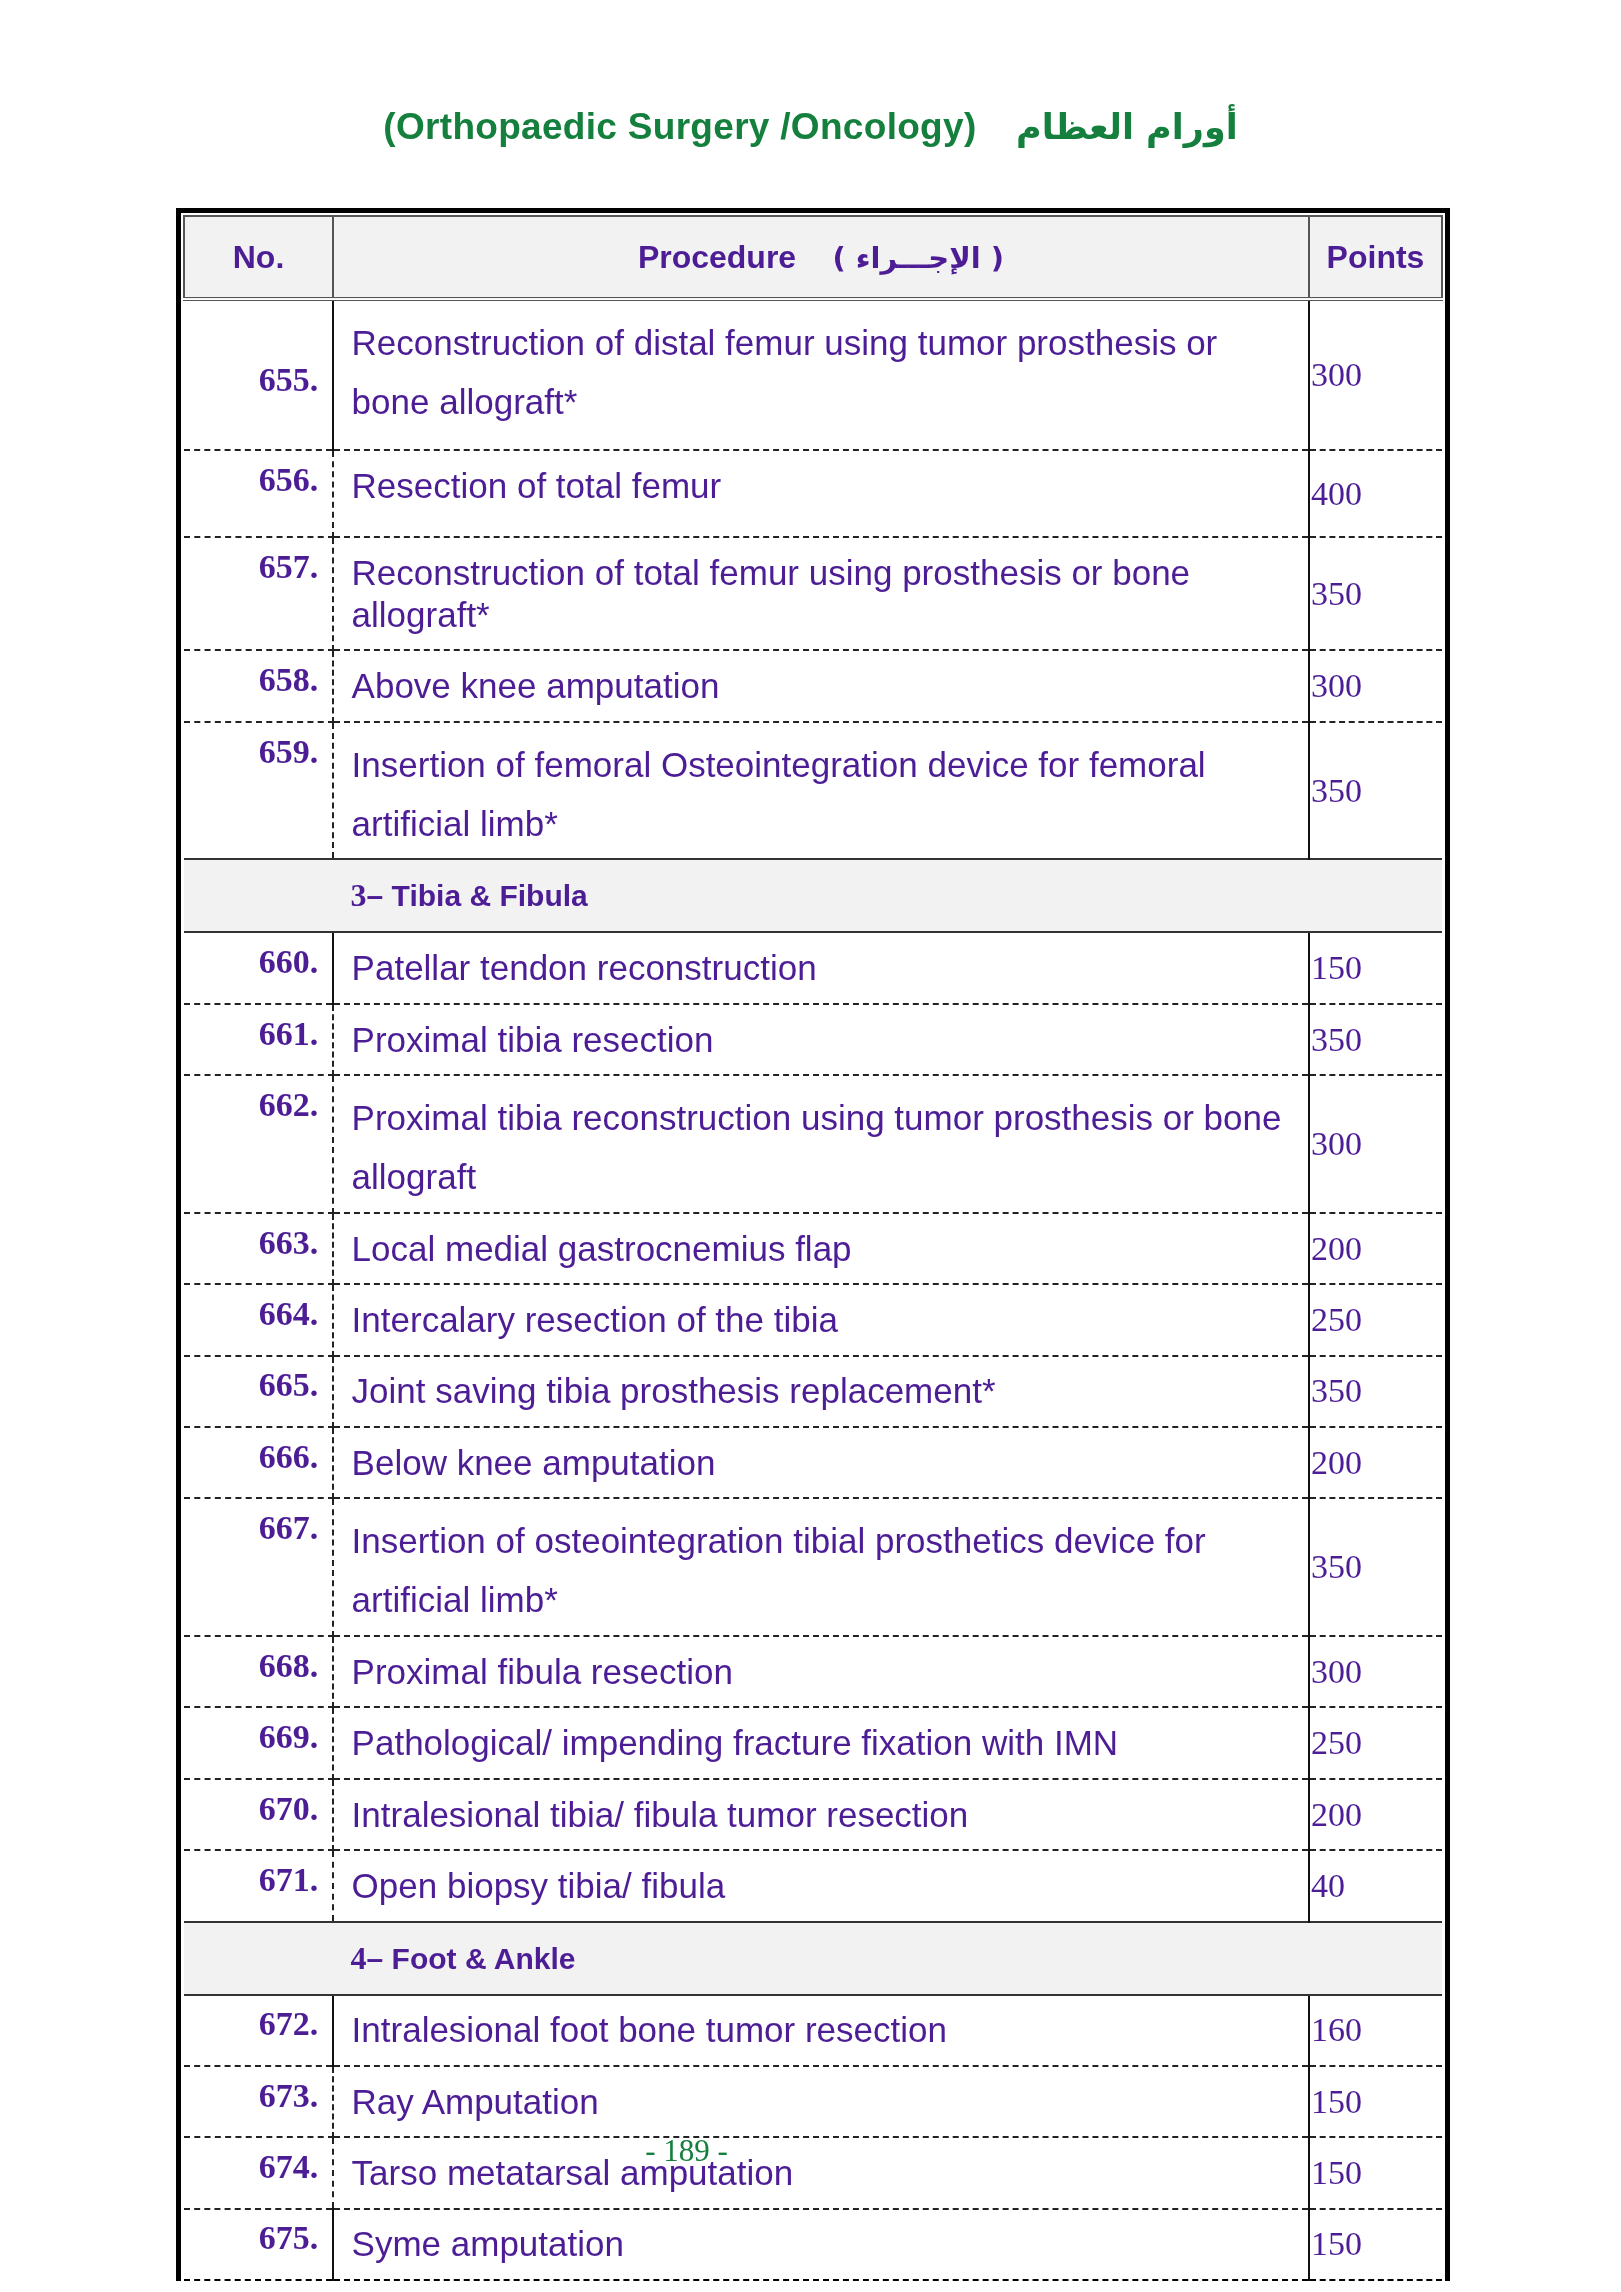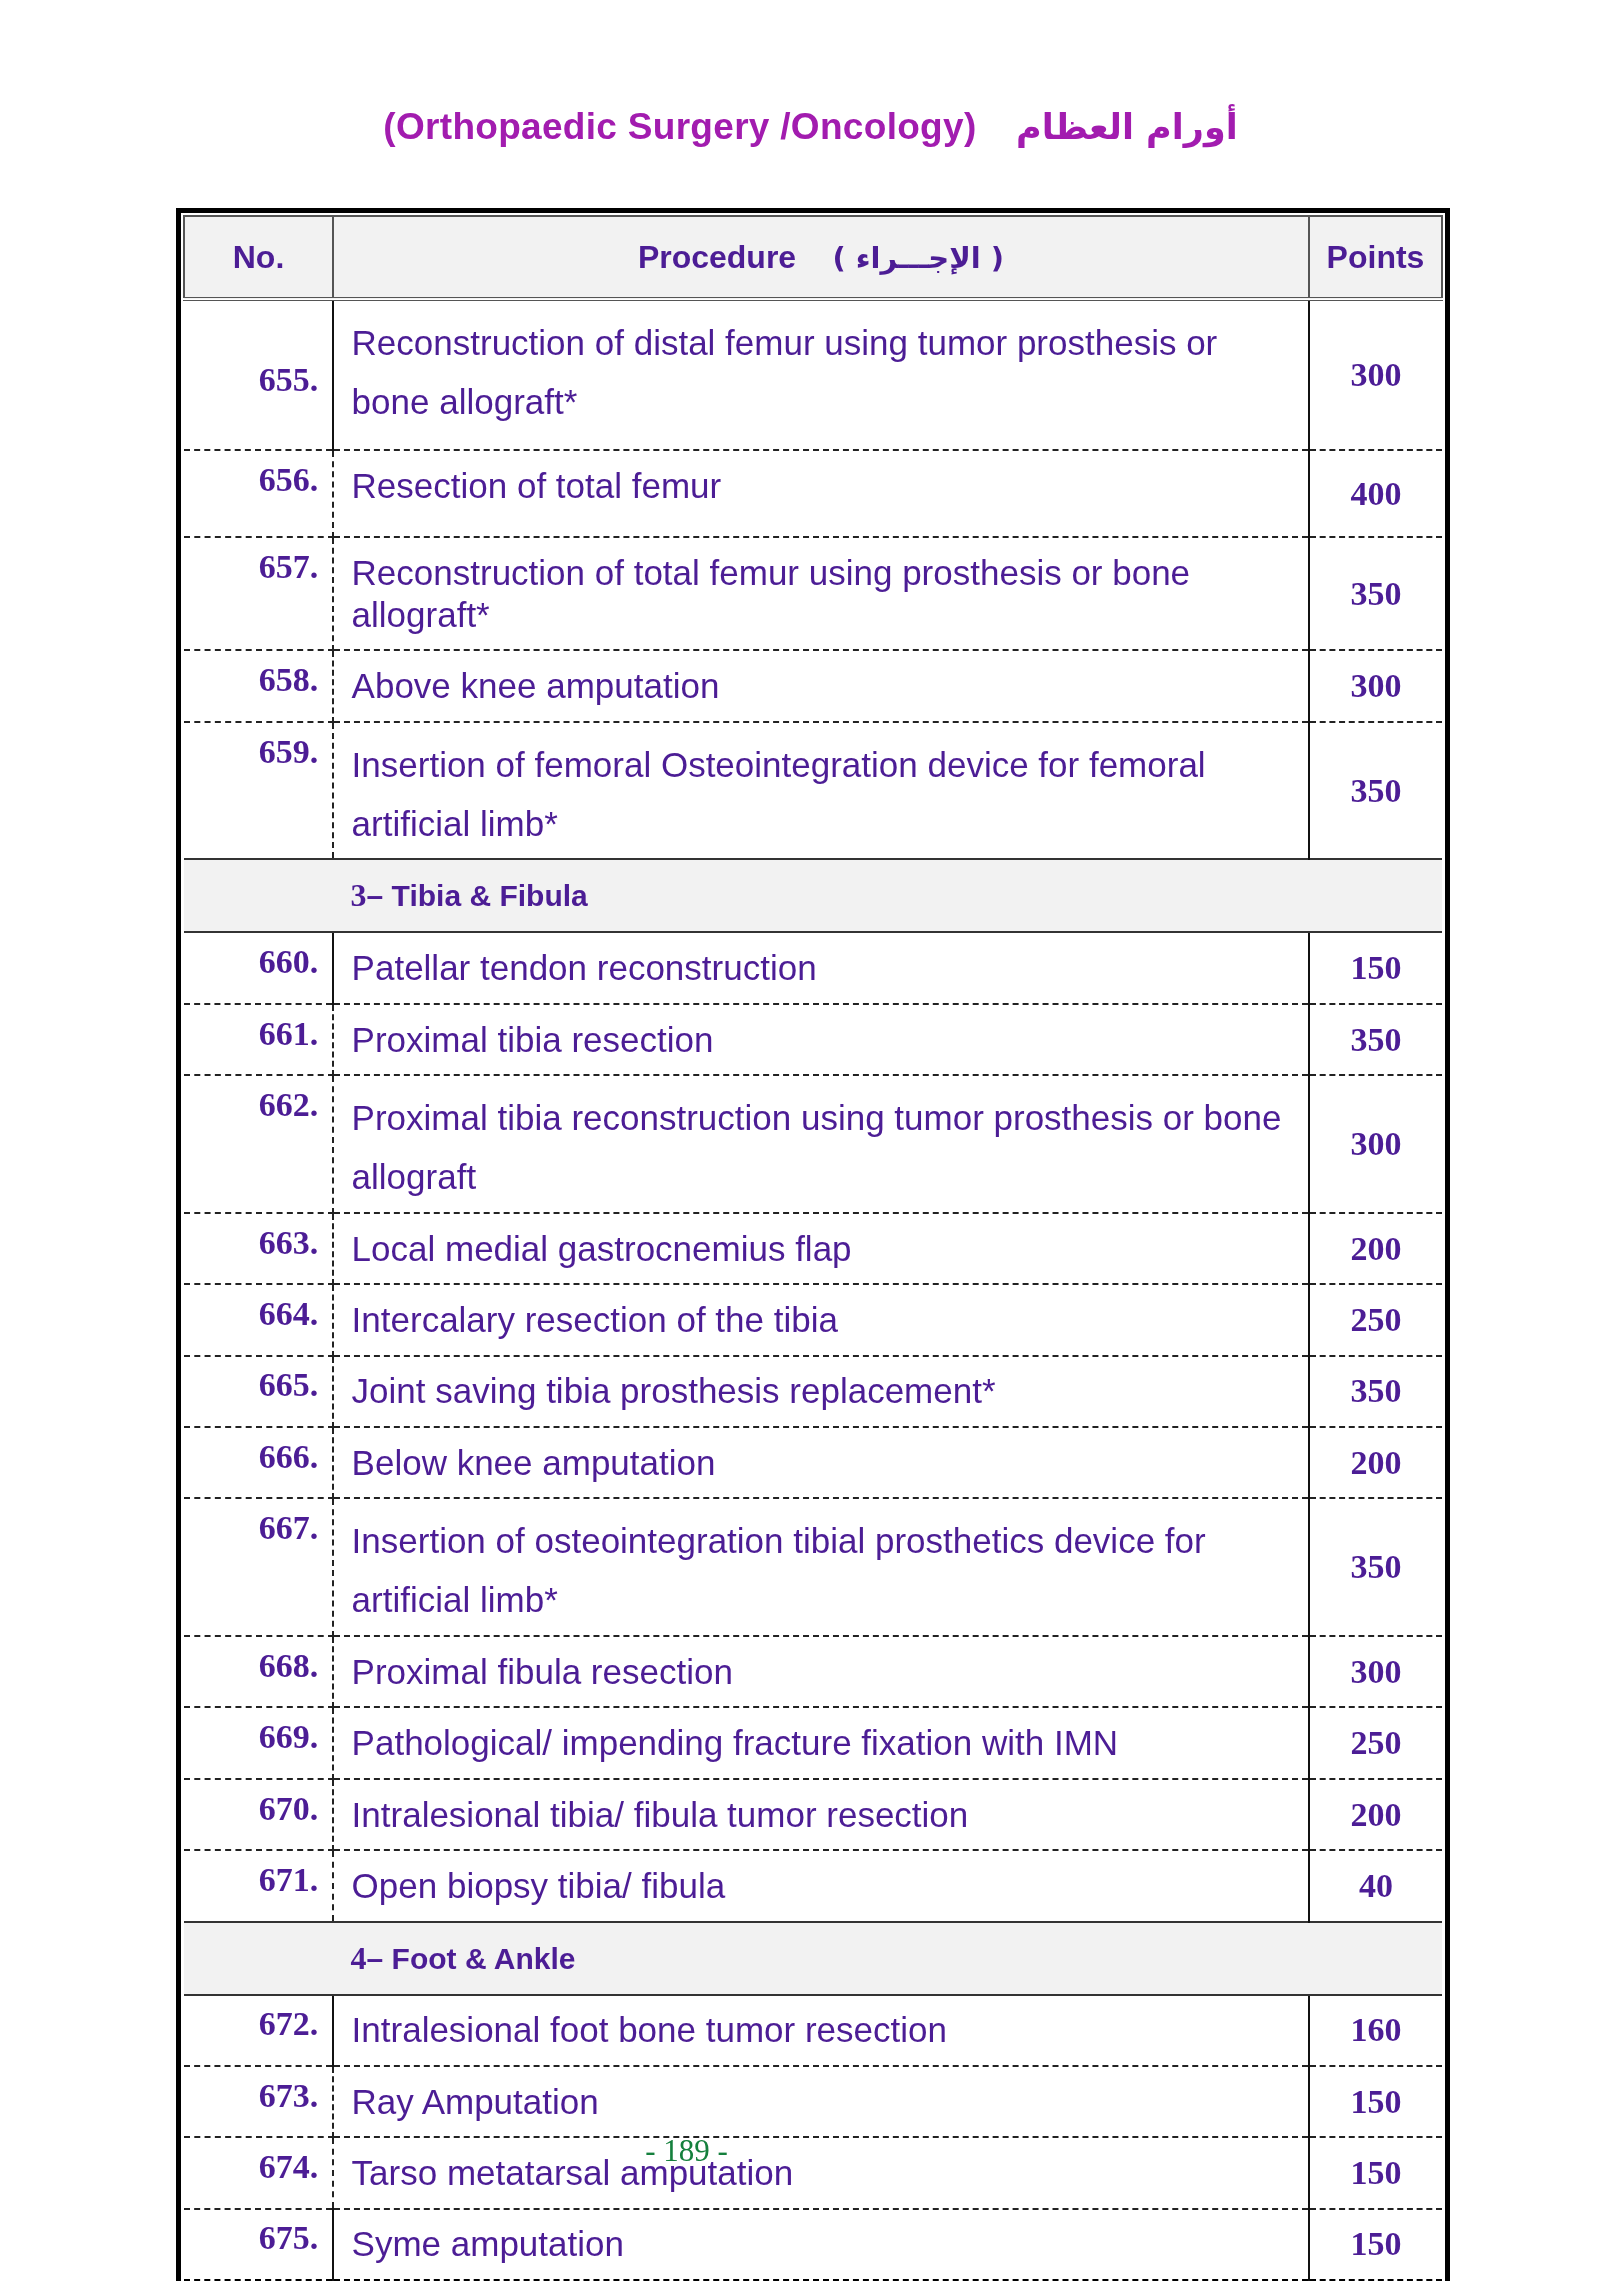--- a/index.html
+++ b/index.html
@@ -1,19 +1,19 @@
 <!DOCTYPE html>
 <html><head>
 <meta charset="utf-8">
 <style>
   html, body { margin: 0; padding: 0; background: #ffffff; }
   body { width: 1621px; height: 2293px; position: relative; overflow: hidden; }
   .page-title {
     position: absolute; top: 106px; left: 0; width: 1621px; text-align: center;
-    font-family: "Liberation Sans", sans-serif; font-weight: bold; font-size: 37px; color: #a21caf;
+    font-family: "Liberation Sans", sans-serif; font-weight: bold; font-size: 37px; color: #15803d;
     letter-spacing: 0.3px;
   }
   .page-title .ar { margin-left: 29px; font-family: "DejaVu Sans", sans-serif; font-size: 35px; }
   .table-wrap {
     position: absolute; left: 176px; top: 208px; width: 1274px;
     border-left: 5.9px solid #000; border-right: 5.9px solid #000; border-top: 5.9px solid #000;
     box-sizing: border-box; padding: 2px 2px 0 2px;
   }
   table {
     width: 100%; border-collapse: collapse; table-layout: fixed;
@@ -27,21 +27,21 @@
   }
   th .ar { font-family: "DejaVu Sans", sans-serif; font-size: 29px; margin-left: 27.4px; }
   td { border-bottom: 2px dashed #222; vertical-align: top; }
   td.no {
     font-family: "Liberation Serif", serif; font-weight: bold; font-size: 34px; text-align: right;
     padding: 9.8px 13.7px 0 0; border-right: 2px dashed #222; margin-top: 43px;
   }
   td.proc { font-size: 35px; padding: 11.8px 17.6px 5.9px 17.6px; line-height: 59px; }
   td.proc.single { line-height: 1.2; padding-top: 13.7px; padding-bottom: 13.7px; }
   td.pts {
-    font-family: "Liberation Serif", serif; font-weight: bold; font-size: 34px; text-align: center;
+    font-family: "Liberation Serif", serif; font-weight: normal; font-size: 34px; 
     vertical-align: middle; border-left: 2px solid #111;
   }
   tr.solid-l td.no { border-right: 2px solid #111; }
   tr.section td {
     background: #f2f2f2; border-top: 2.9px solid #333; border-bottom: 2.9px solid #333;
     height: 69px; vertical-align: middle;
   }
   tr.section td.sec-label { font-size: 30px; font-weight: bold; padding-left: 17.6px; }
   tr.section td.sec-label .num { font-family: "Liberation Serif", serif; font-size: 32px; }
   tr.last td { border-bottom: 2.9px dashed #000; }

